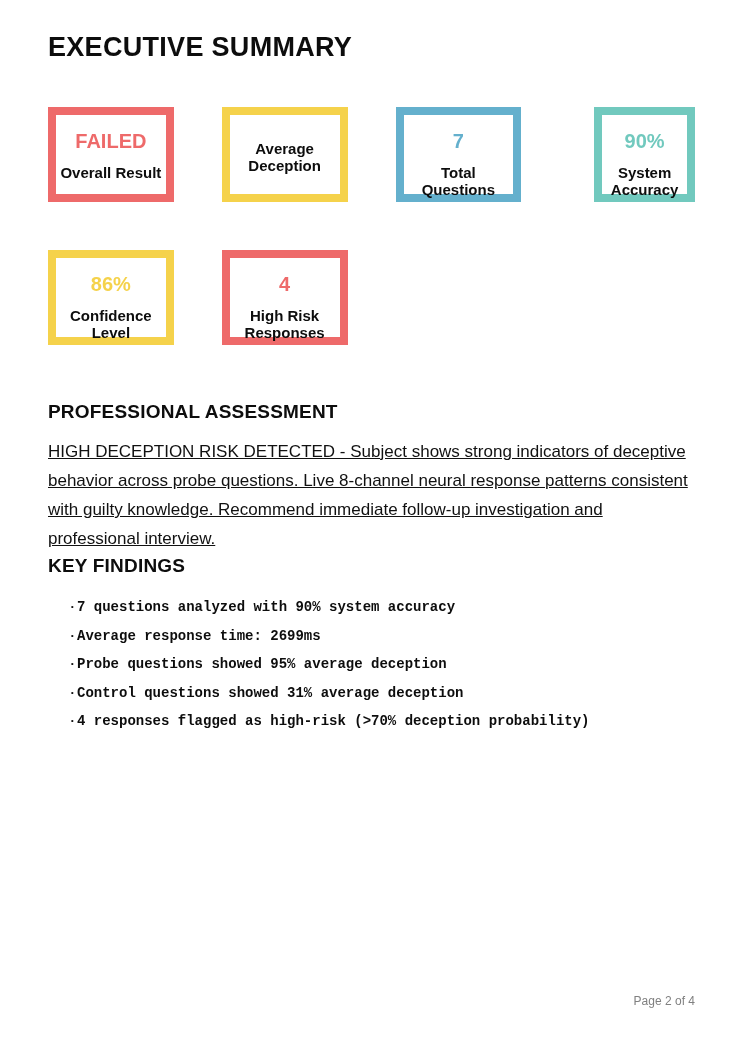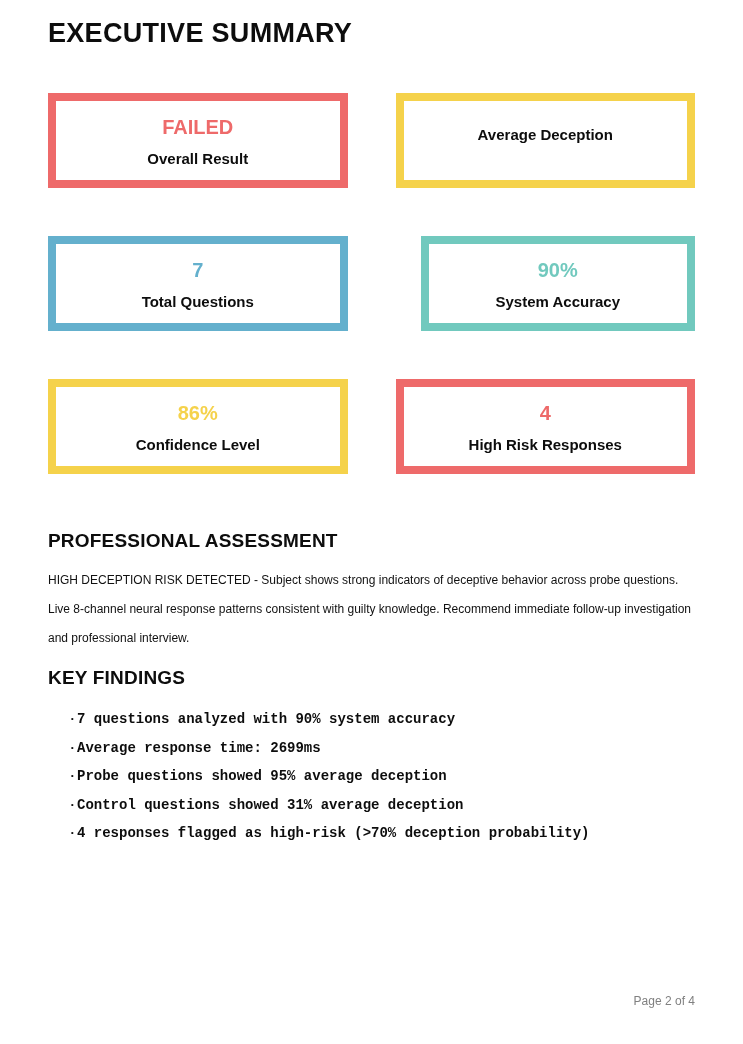--- a/index.html
+++ b/index.html
@@ -12,30 +12,30 @@
     width: 743px;
     height: 1044px;
     background: #ffffff;
     font-family: "Liberation Sans", sans-serif;
     color: #111111;
     box-sizing: border-box;
     padding: 0 48px;
     overflow: hidden;
   }
   .doc-title {
-    margin: 18px 0 0 0;
+    margin: 32px 0 0 0;
     font-size: 27px;
     font-weight: bold;
     letter-spacing: 0.3px;
     color: #0d0d0d;
   }
   .cards {
     margin-top: 44px;
     display: grid;
-    grid-template-columns: repeat(2, 1fr);
+    grid-template-columns: repeat(4, 1fr);
     column-gap: 14px;
     row-gap: 11px;
     gap: 48px;
   }
   .card {
     box-sizing: border-box;
     height: 95px;
     border: 8px solid #cccccc;
     background: #ffffff;
     text-align: center;
@@ -53,28 +53,29 @@
     color: #0d0d0d;
   }
   .section-heading {
     margin: 56px 0 0 0;
     font-size: 19px;
     font-weight: bold;
     letter-spacing: 0.2px;
     color: #0d0d0d;
   }
   .section-heading.second {
-    margin-top: 14px;
+    margin-top: 2px;
   }
   .assessment-body {
     margin: 14px 0 0 0;
-    font-size: 12px;
+    font-size: 17px;
     line-height: 29px;
     color: #111111;
     max-width: 650px;
+    text-decoration: underline;
   }
   .findings-list {
     list-style: none;
     margin: 16px 0 17px 0;
     padding: 0 0 0 20px;
     font-family: Liberation Mono, monospace;
   }
   .findings-list li {
     font-size: 14px;
     font-weight: bold;

